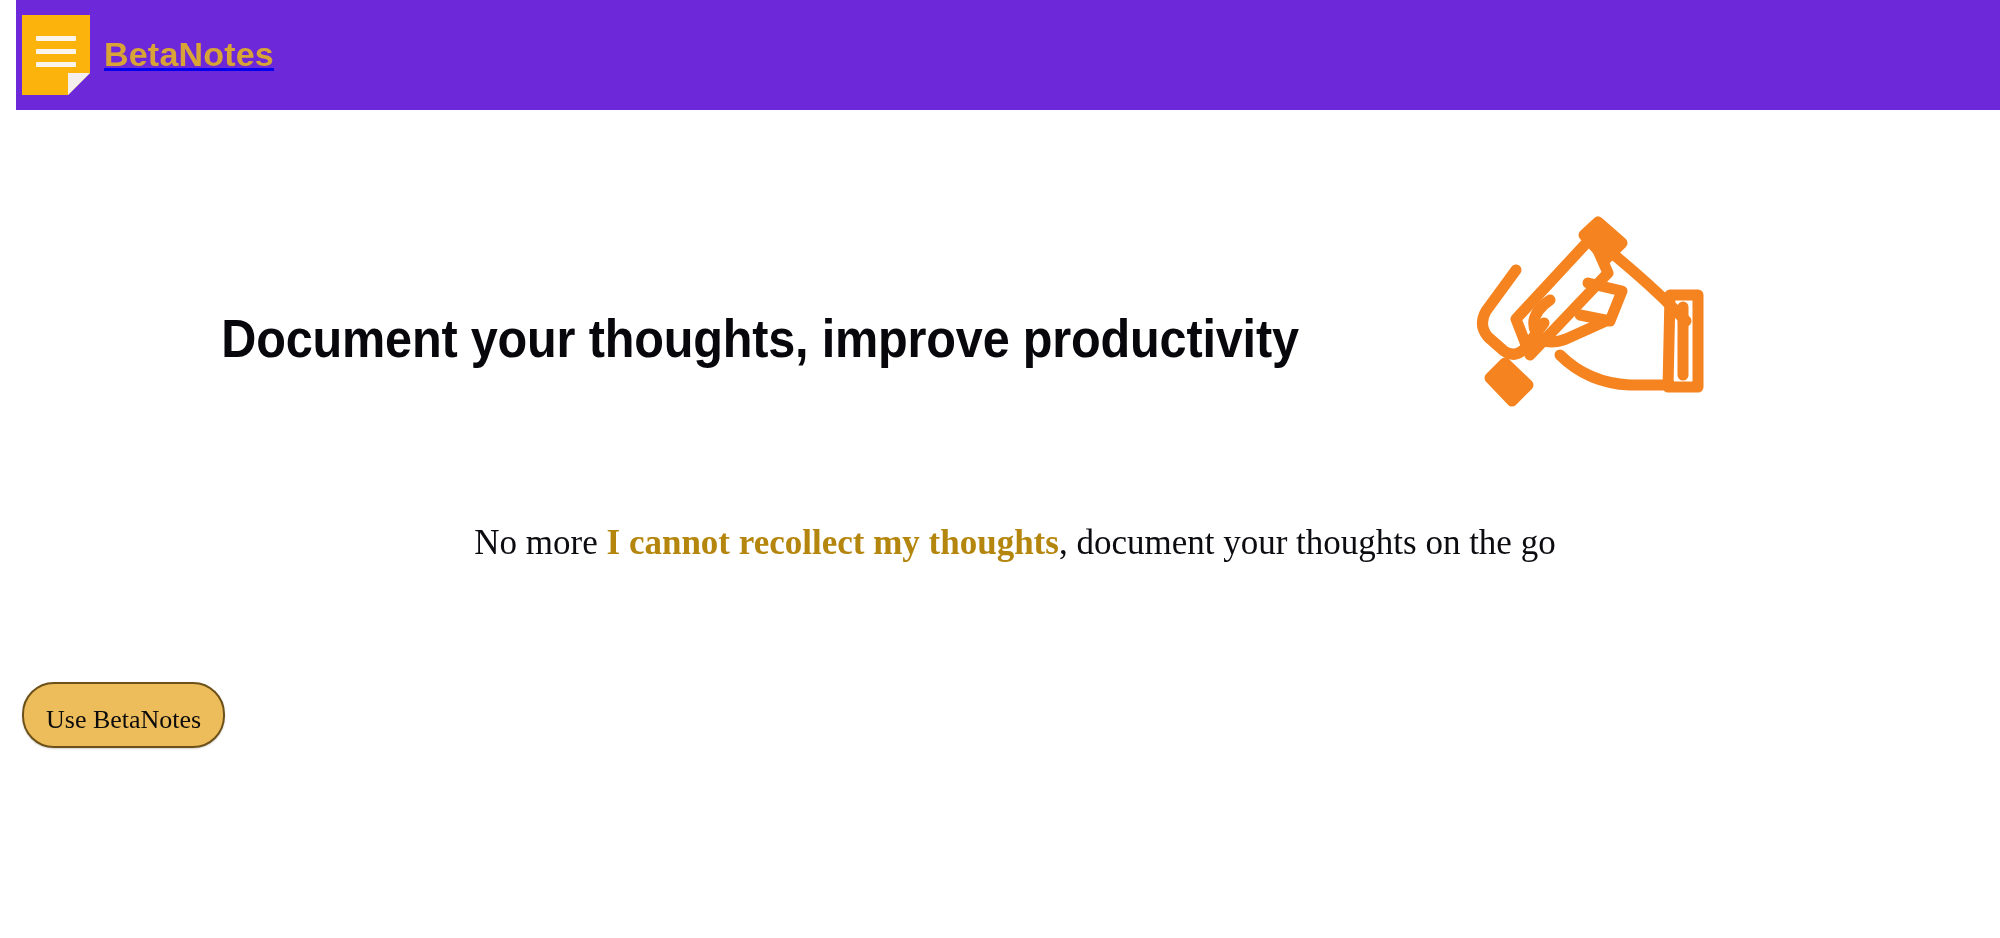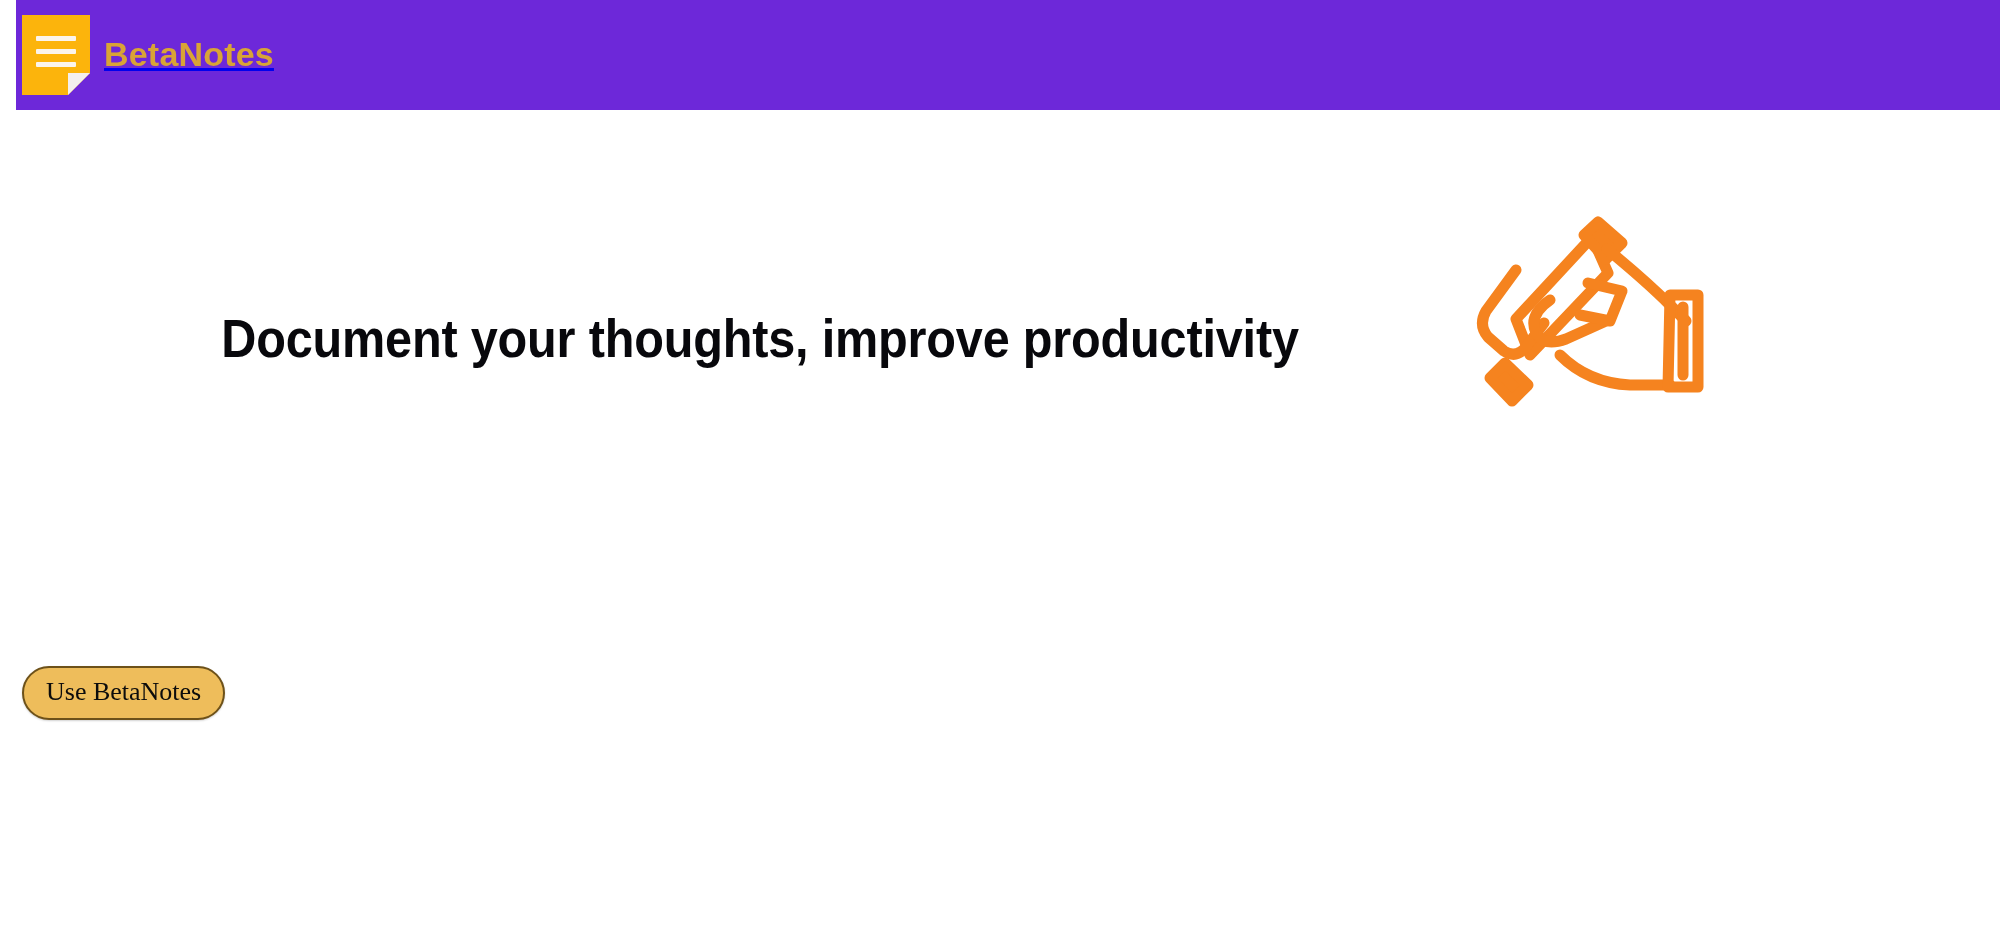--- a/index.html
+++ b/index.html
@@ -106,25 +106,26 @@
     align-items: flex-start;
     gap: 20px;
   }
   .cta {
     font-family: "Liberation Serif", serif;
     font-size: 26px;
     color: #0c0c0c;
     background: #eebd5b;
     border: 2px solid #6d5119;
     border-radius: 32px;
-    padding: 9px 22px 11px 22px;
+    padding: 21px 22px 11px 22px;
     line-height: 1.15;
     cursor: pointer;
     white-space: nowrap;
     box-shadow: 0 1px 2px rgba(0,0,0,0.18);
+    margin-top: 16px;
   }
 </style>
 </head>
 <body>
 
 <div class="navbar">
   <a class="brand" href="#">
     <span class="brand-logo">
       <svg viewBox="0 0 68 80" width="68" height="80" xmlns="http://www.w3.org/2000/svg">
         <path d="M0 0 H68 V58 L46 80 H0 Z" fill="#fcb40c"></path>
@@ -162,18 +163,21 @@
       <path d="M200 80 L228 80 L228 172 L198 172 Z"></path>
       <path d="M213 92 L213 160"></path>
     </svg>
   </div>
 
   <h1 class="hero-heading">
     <span>Document your thoughts, improve</span>
     <span>productivity</span>
   </h1>
 
+  <p class="hero-subtitle">
+    <span>No more </span><span class="accent">I cannot recollect my thoughts</span><span>, document your thoughts on the go</span>
+  </p>
 
   <div class="hero-actions">
     <button class="cta">Use BetaNotes</button>
   </div>
 
 </div>
 
 </body></html>

